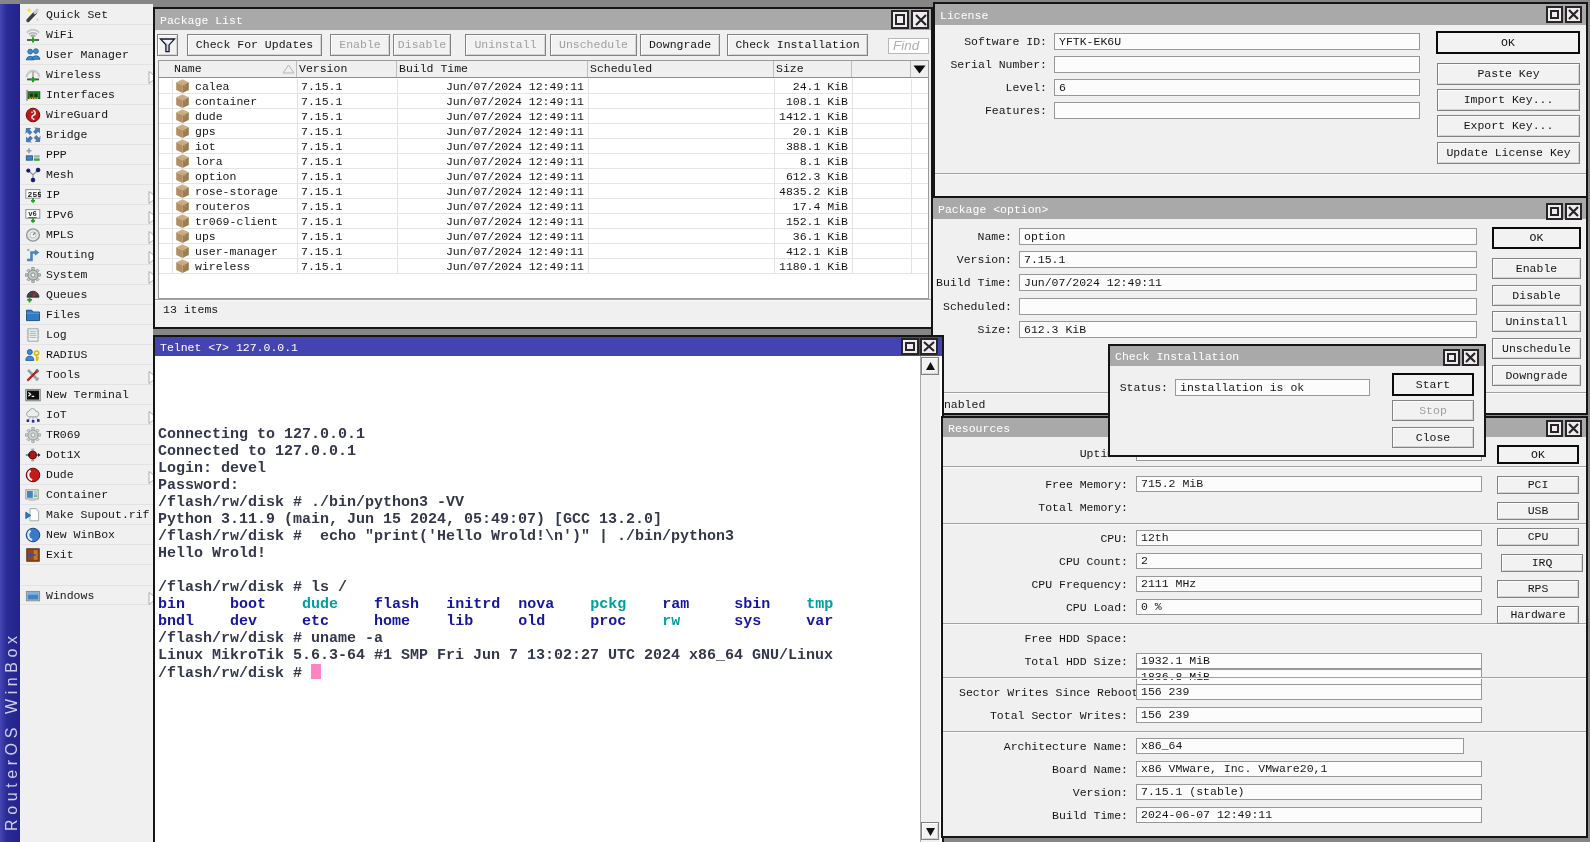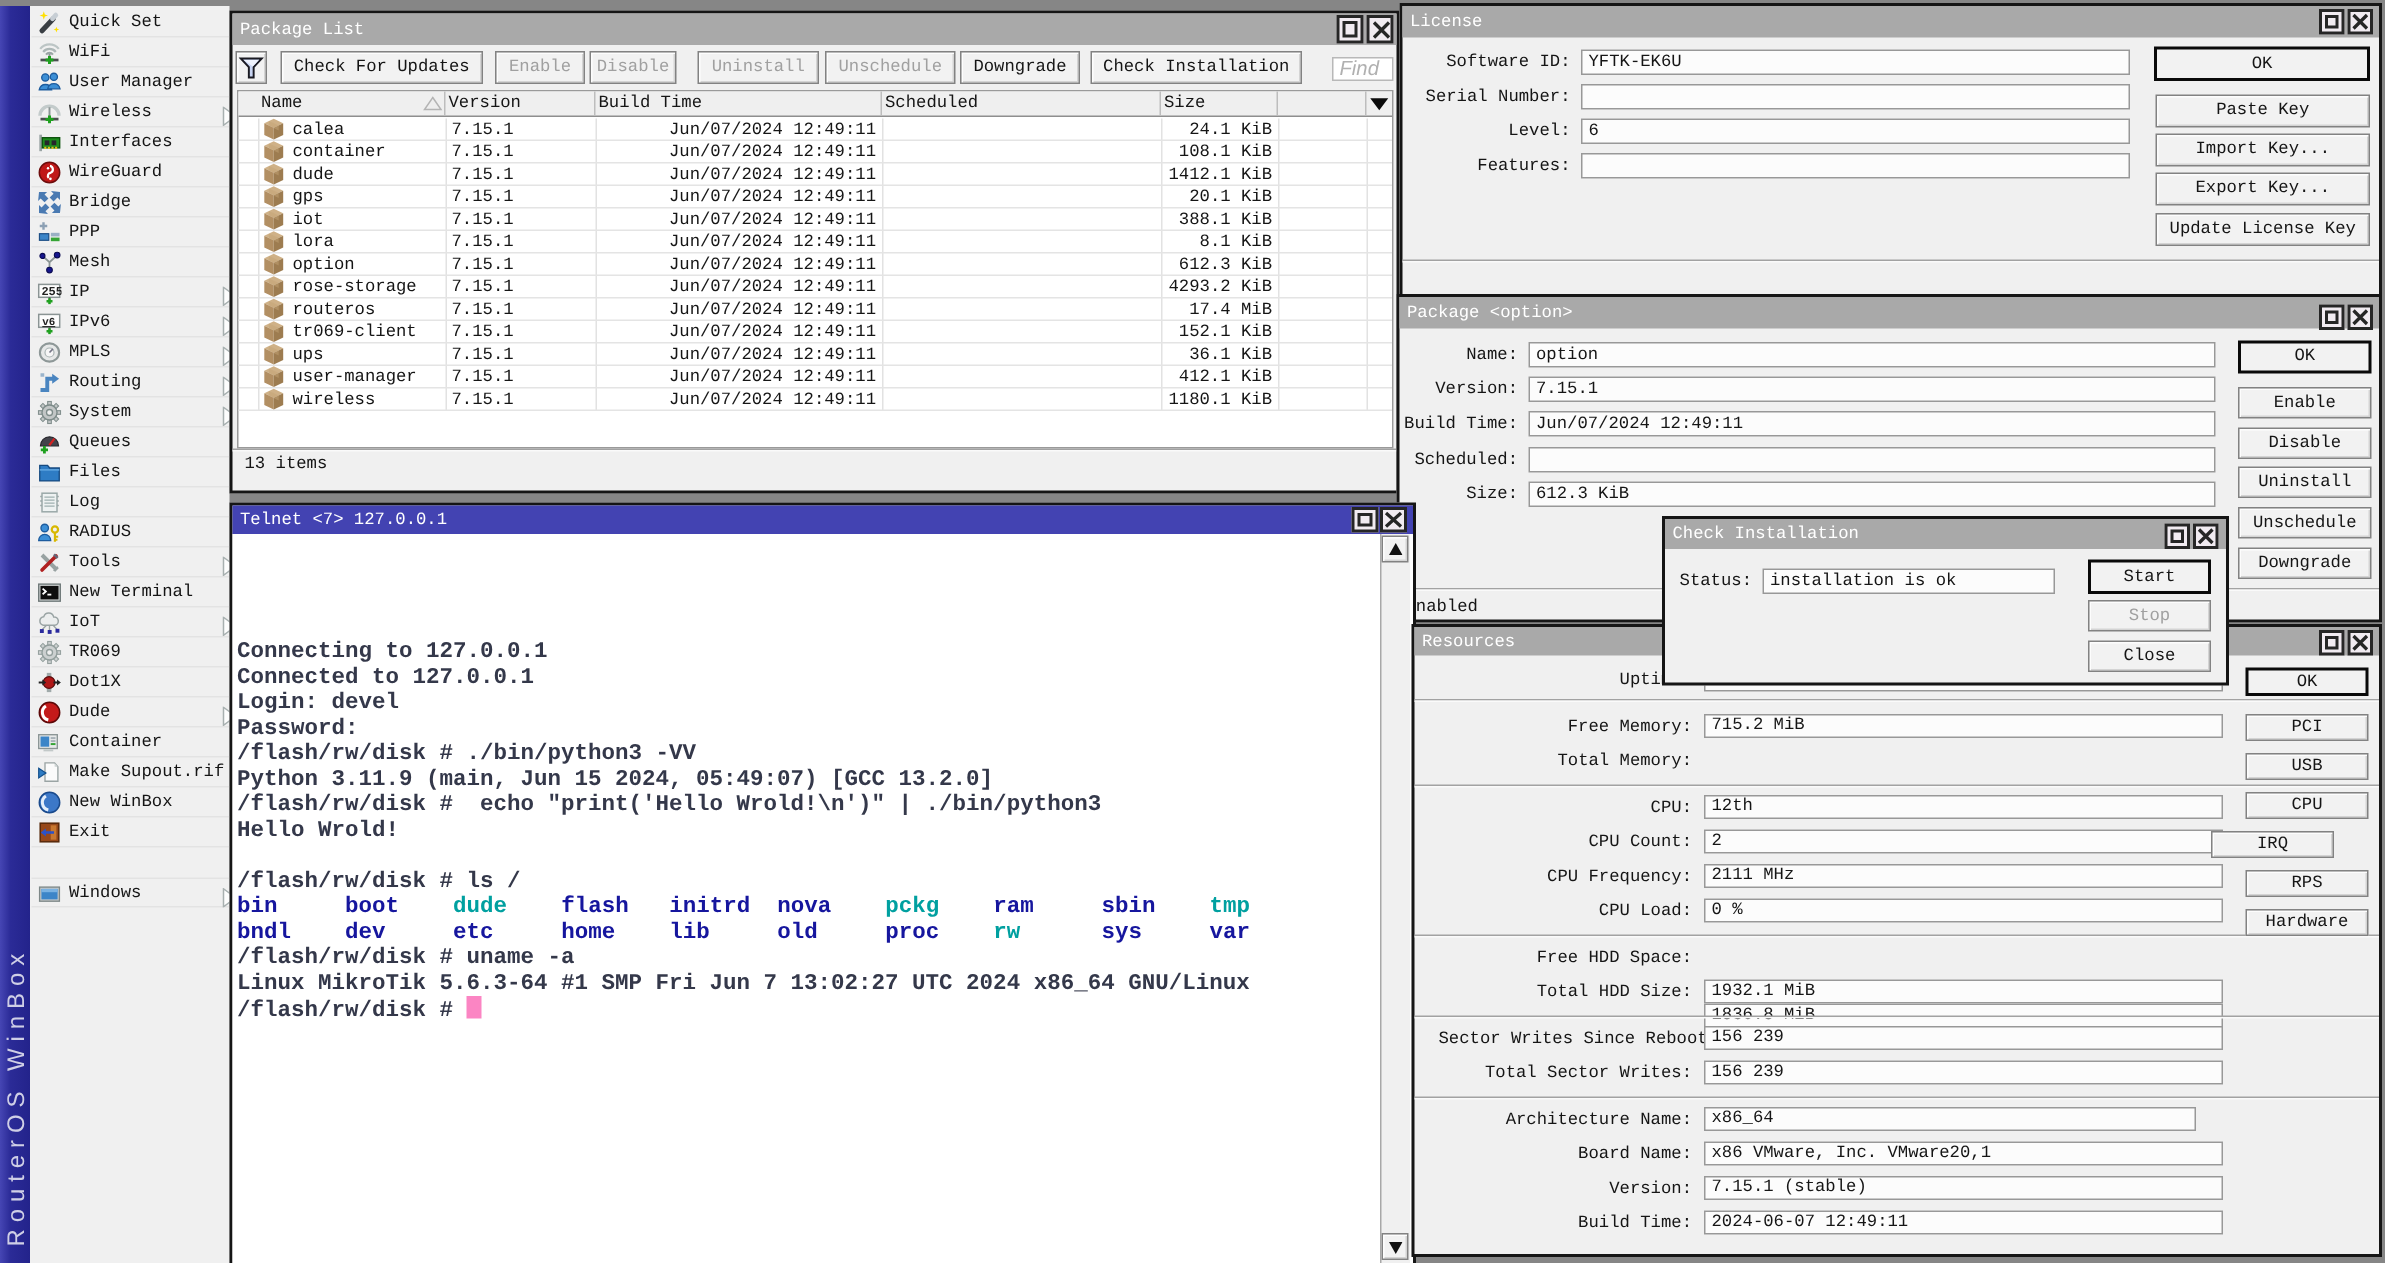--- a/index.html
+++ b/index.html
@@ -481,21 +481,21 @@
 <div class="abs" style="left:0;top:123px;width:769px;height:15px;border-bottom:1px solid #e4e4e4;">
         <span class="cell" style="left:16px;top:-1px;"><svg width="15" height="16" viewBox="0 0 15 16">
             <path d="M1.2 4.2 L7.5 1.2 L13.8 4.2 L7.5 7.2 z" fill="#cfb187"></path>
             <path d="M1.2 4.2 L7.5 7.2 V15 L1.2 12 z" fill="#b28f63"></path>
             <path d="M13.8 4.2 L7.5 7.2 V15 L13.8 12 z" fill="#9d7c50"></path>
             <path d="M4.3 2.7 L10.8 5.7 V9 L4.3 6 z" fill="#c4a375" opacity="0.5"></path>
           </svg></span>
         <span class="cell" style="left:36px;top:1px;">rose-storage</span>
         <span class="cell" style="left:142px;top:1px;">7.15.1</span>
         <span class="cell" style="left:238px;top:1px;width:187px;text-align:right;">Jun/07/2024 12:49:11</span>
-        <span class="cell" style="left:615px;top:1px;width:74px;text-align:right;">4293.2 KiB</span>
+        <span class="cell" style="left:615px;top:1px;width:74px;text-align:right;">4835.2 KiB</span>
       </div>
 <div class="abs" style="left:0;top:138px;width:769px;height:15px;border-bottom:1px solid #e4e4e4;">
         <span class="cell" style="left:16px;top:-1px;"><svg width="15" height="16" viewBox="0 0 15 16">
             <path d="M1.2 4.2 L7.5 1.2 L13.8 4.2 L7.5 7.2 z" fill="#cfb187"></path>
             <path d="M1.2 4.2 L7.5 7.2 V15 L1.2 12 z" fill="#b28f63"></path>
             <path d="M13.8 4.2 L7.5 7.2 V15 L13.8 12 z" fill="#9d7c50"></path>
             <path d="M4.3 2.7 L10.8 5.7 V9 L4.3 6 z" fill="#c4a375" opacity="0.5"></path>
           </svg></span>
         <span class="cell" style="left:36px;top:1px;">routeros</span>
         <span class="cell" style="left:142px;top:1px;">7.15.1</span>
@@ -679,21 +679,21 @@
 <div class="fld" style="left:193px;top:389px;width:346px;height:16px;line-height:14px;">2024-06-07 12:49:11</div>
 <div class="groove" style="left:0;top:48px;width:643px;"></div>
 <div class="groove" style="left:0;top:105px;width:643px;"></div>
 <div class="groove" style="left:0;top:205px;width:643px;"></div>
 <div class="groove" style="left:0;top:259px;width:643px;"></div>
 <div class="groove" style="left:0;top:313px;width:643px;"></div>
 <div class="btn def" style="left:554px;top:27px;width:82px;height:19px;line-height:15px;">OK</div>
 <div class="btn" style="left:554px;top:58px;width:82px;height:18px;line-height:16px;">PCI</div>
 <div class="btn" style="left:554px;top:84px;width:82px;height:18px;line-height:16px;">USB</div>
 <div class="btn" style="left:554px;top:110px;width:82px;height:18px;line-height:16px;">CPU</div>
-<div class="btn" style="left:531px;top:136px;width:82px;height:18px;line-height:16px;">IRQ</div>
+<div class="btn" style="left:558px;top:136px;width:82px;height:18px;line-height:16px;">IRQ</div>
 <div class="btn" style="left:554px;top:162px;width:82px;height:18px;line-height:16px;">RPS</div>
 <div class="btn" style="left:554px;top:188px;width:82px;height:18px;line-height:16px;">Hardware</div>
 </div>
 <div class="win" style="left:1108px;top:344px;width:378px;height:113px;z-index:50;">
 <div class="tbar" style="height:20px;">
       <span>Check Installation</span>
     </div>
 <div class="wbtn" style="left:333px;top:3px;width:17px;height:17px;">
       <div class="mx"></div>
     </div>

